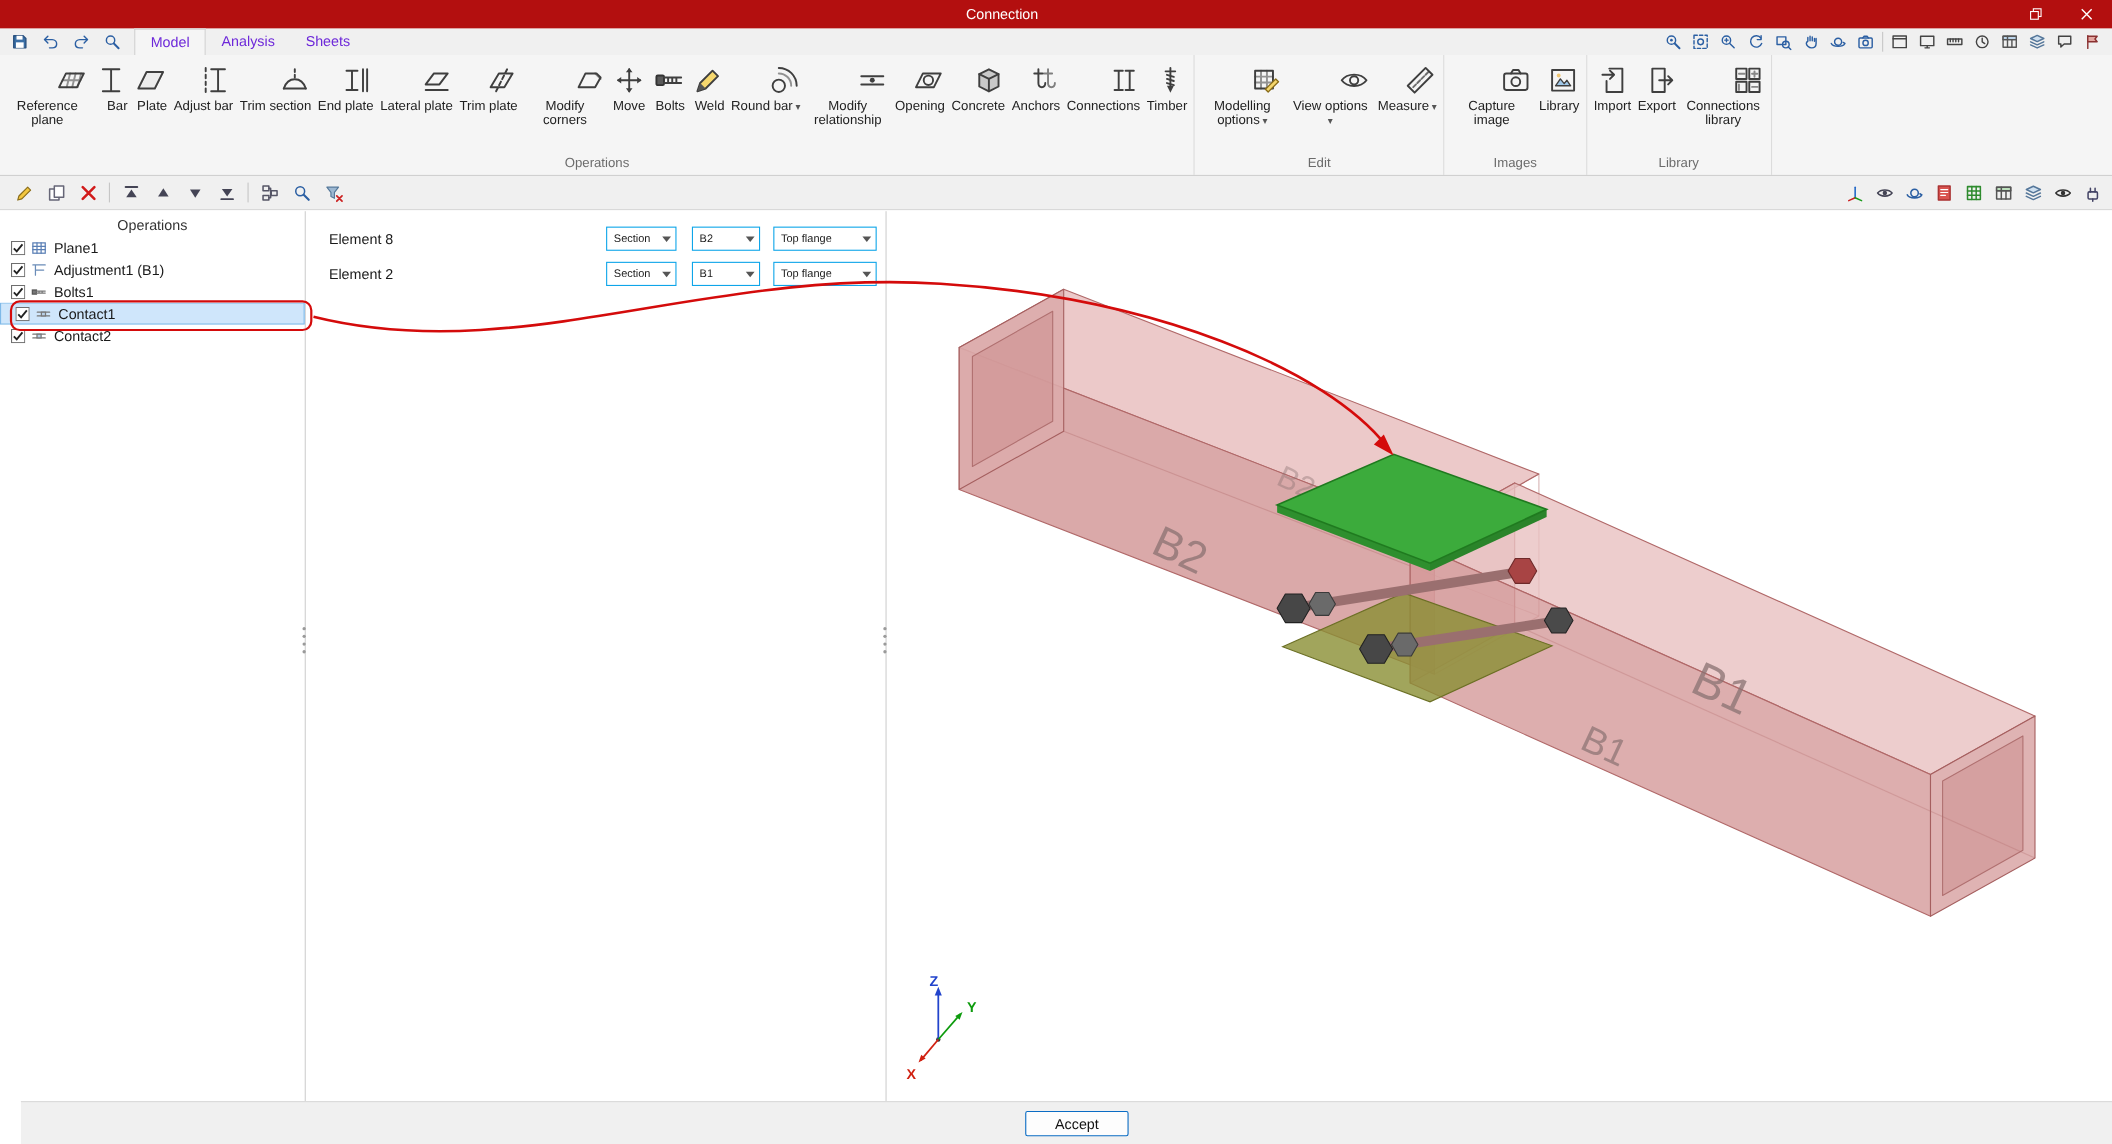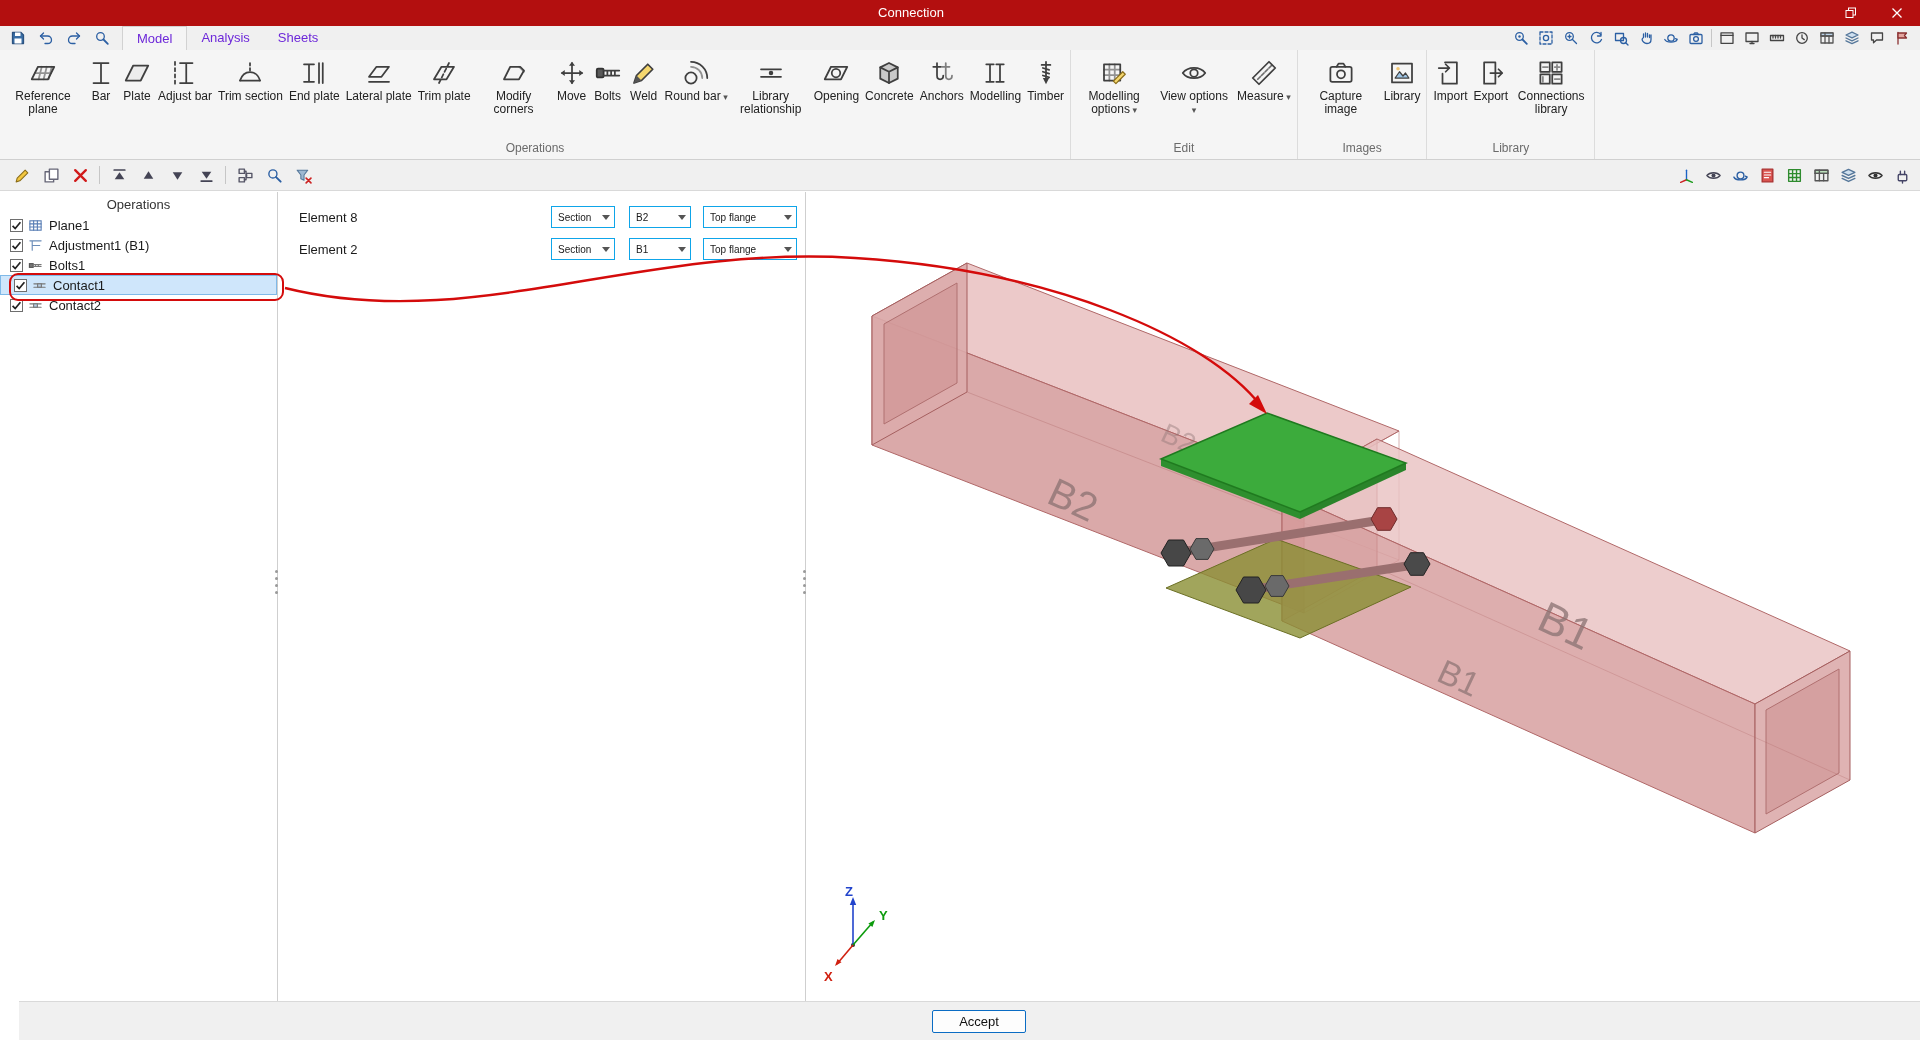--- a/index.html
+++ b/index.html
@@ -18,21 +18,21 @@
   .quick-icons { display:flex; align-items:center; gap:8px; padding:0 10px 0 8px; }
   .qicon, .tsicon, .vicon { width:20px; height:20px; display:flex; align-items:center; justify-content:center; }
   .tabs { display:flex; }
   .tab { padding:0 14px; line-height:23px; color:#6d28d9; }
   .tab.active { background:#f5f5f5; border:1px solid #d2d2d2; border-bottom:none; }
   .tabrow-right { margin-left:auto; display:flex; align-items:center; gap:5px; padding-right:8px; }
   
   .ribbon { position:absolute; top:50px; left:0; width:100%; height:110px; background:#f5f5f5; border-bottom:1px solid #d0d0d0; display:flex; box-sizing:border-box; }
   .ribbon-group { display:flex; flex-direction:column; border-right:1px solid #dcdcdc; padding:2px 3px 0; }
   .ribbon-buttons { display:flex; flex:1; align-items:flex-start; }
-  .ribbon-btn { display:flex; flex-direction:column; align-items:center; padding:4px 3px 2px; max-width:74px; min-width:28px; text-align:center; }
+  .ribbon-btn { display:flex; flex-direction:column; align-items:flex-end; padding:4px 3px 2px; max-width:74px; min-width:28px; text-align:center; }
   .ricon { height:34px; display:flex; align-items:center; justify-content:center; }
   .rlabel { font-size:12px; line-height:1.12; color:#222; }
   .rlabel .dd { font-size:9px; color:#555; }
   .ribbon-group-name { text-align:center; font-size:12px; color:#6b6b6b; padding:3px 0 4px; }
   
   .toolstrip { position:absolute; top:160px; left:0; width:100%; height:31px; background:#f0f0f0; border-bottom:1px solid #d9d9d9; display:flex; align-items:center; box-sizing:border-box; }
   .ts-left { display:flex; align-items:center; gap:9px; padding-left:12px; }
   .ts-right { margin-left:auto; display:flex; align-items:center; gap:7px; padding-right:8px; }
   .ts-sep { width:1px; height:18px; background:#c6c6c6; }
   
@@ -339,21 +339,21 @@
           </div>
           <div class="rlabel">Round bar<span class="dd"> ▾</span></div>
         </div>
         <div class="ribbon-btn">
           <div class="ricon">
             <svg viewBox="0 0 24 24" width="30" height="30" fill="none" stroke="#3f3f3f" stroke-width="1.4" stroke-linecap="round" stroke-linejoin="round">
               <path d="M4 9 H20 M4 15 H20"></path>
               <circle cx="12" cy="12" r="1.8" fill="#3f3f3f" stroke="none"></circle>
             </svg>
           </div>
-          <div class="rlabel">Library relationship</div>
+          <div class="rlabel">Modify relationship</div>
         </div>
         <div class="ribbon-btn">
           <div class="ricon">
             <svg viewBox="0 0 24 24" width="30" height="30" fill="none" stroke="#3f3f3f" stroke-width="1.4" stroke-linecap="round" stroke-linejoin="round">
               <path d="M3 17 L8 7 H21 L16 17 Z"></path>
               <circle cx="12" cy="12" r="3.4"></circle>
             </svg>
           </div>
           <div class="rlabel">Opening</div>
         </div>
@@ -374,21 +374,21 @@
             </svg>
           </div>
           <div class="rlabel">Anchors</div>
         </div>
         <div class="ribbon-btn">
           <div class="ricon">
             <svg viewBox="0 0 24 24" width="30" height="30" fill="none" stroke="#3f3f3f" stroke-width="1.4" stroke-linecap="round" stroke-linejoin="round">
               <path d="M8 5 V19 M16 5 V19 M5 5 H11 M13 5 H19 M5 19 H11 M13 19 H19"></path>
             </svg>
           </div>
-          <div class="rlabel">Modelling</div>
+          <div class="rlabel">Connections</div>
         </div>
         <div class="ribbon-btn">
           <div class="ricon">
             <svg viewBox="0 0 24 24" width="30" height="30" fill="none" stroke="#3f3f3f" stroke-width="1.4" stroke-linecap="round" stroke-linejoin="round">
               <path d="M12 3 V16 M8.5 5.5 H15.5"></path>
               <path d="M9.5 8 L14.5 9.5 M9.5 11 L14.5 12.5 M9.5 14 L14.5 15.5"></path>
               <path d="M12 21 L9.5 16 H14.5 Z" fill="#3f3f3f" stroke="none"></path>
             </svg>
           </div>
           <div class="rlabel">Timber</div>

